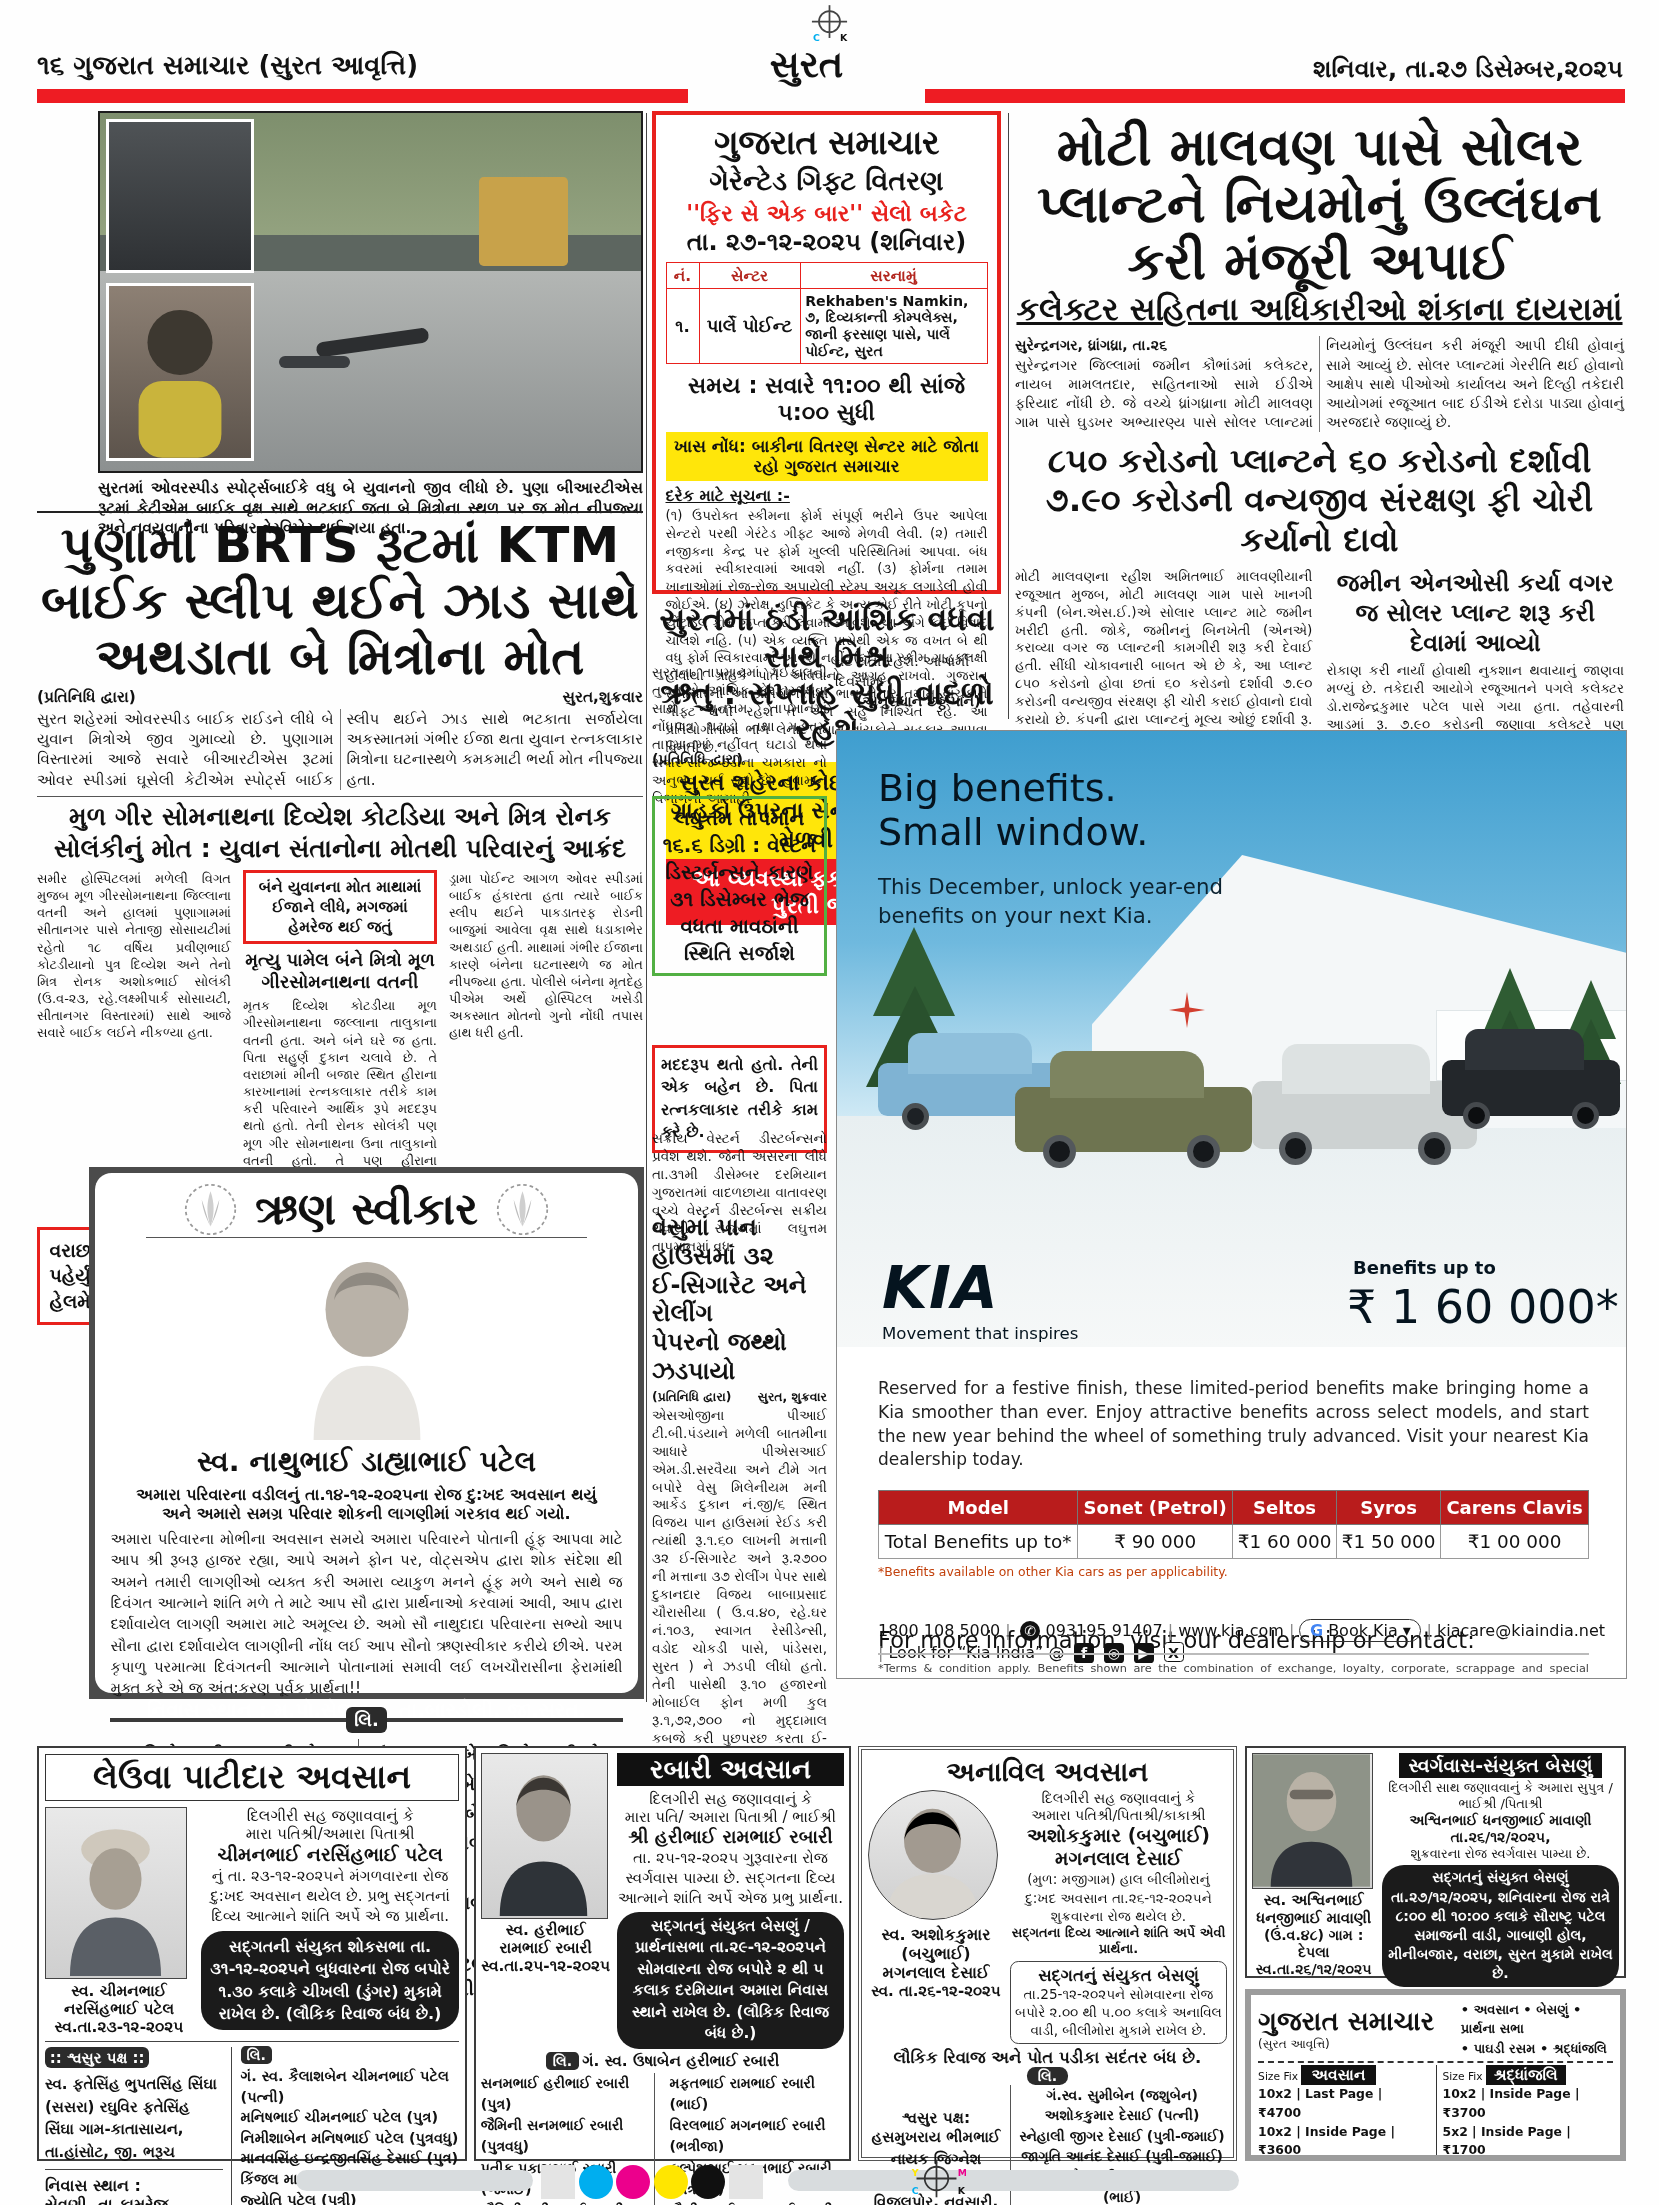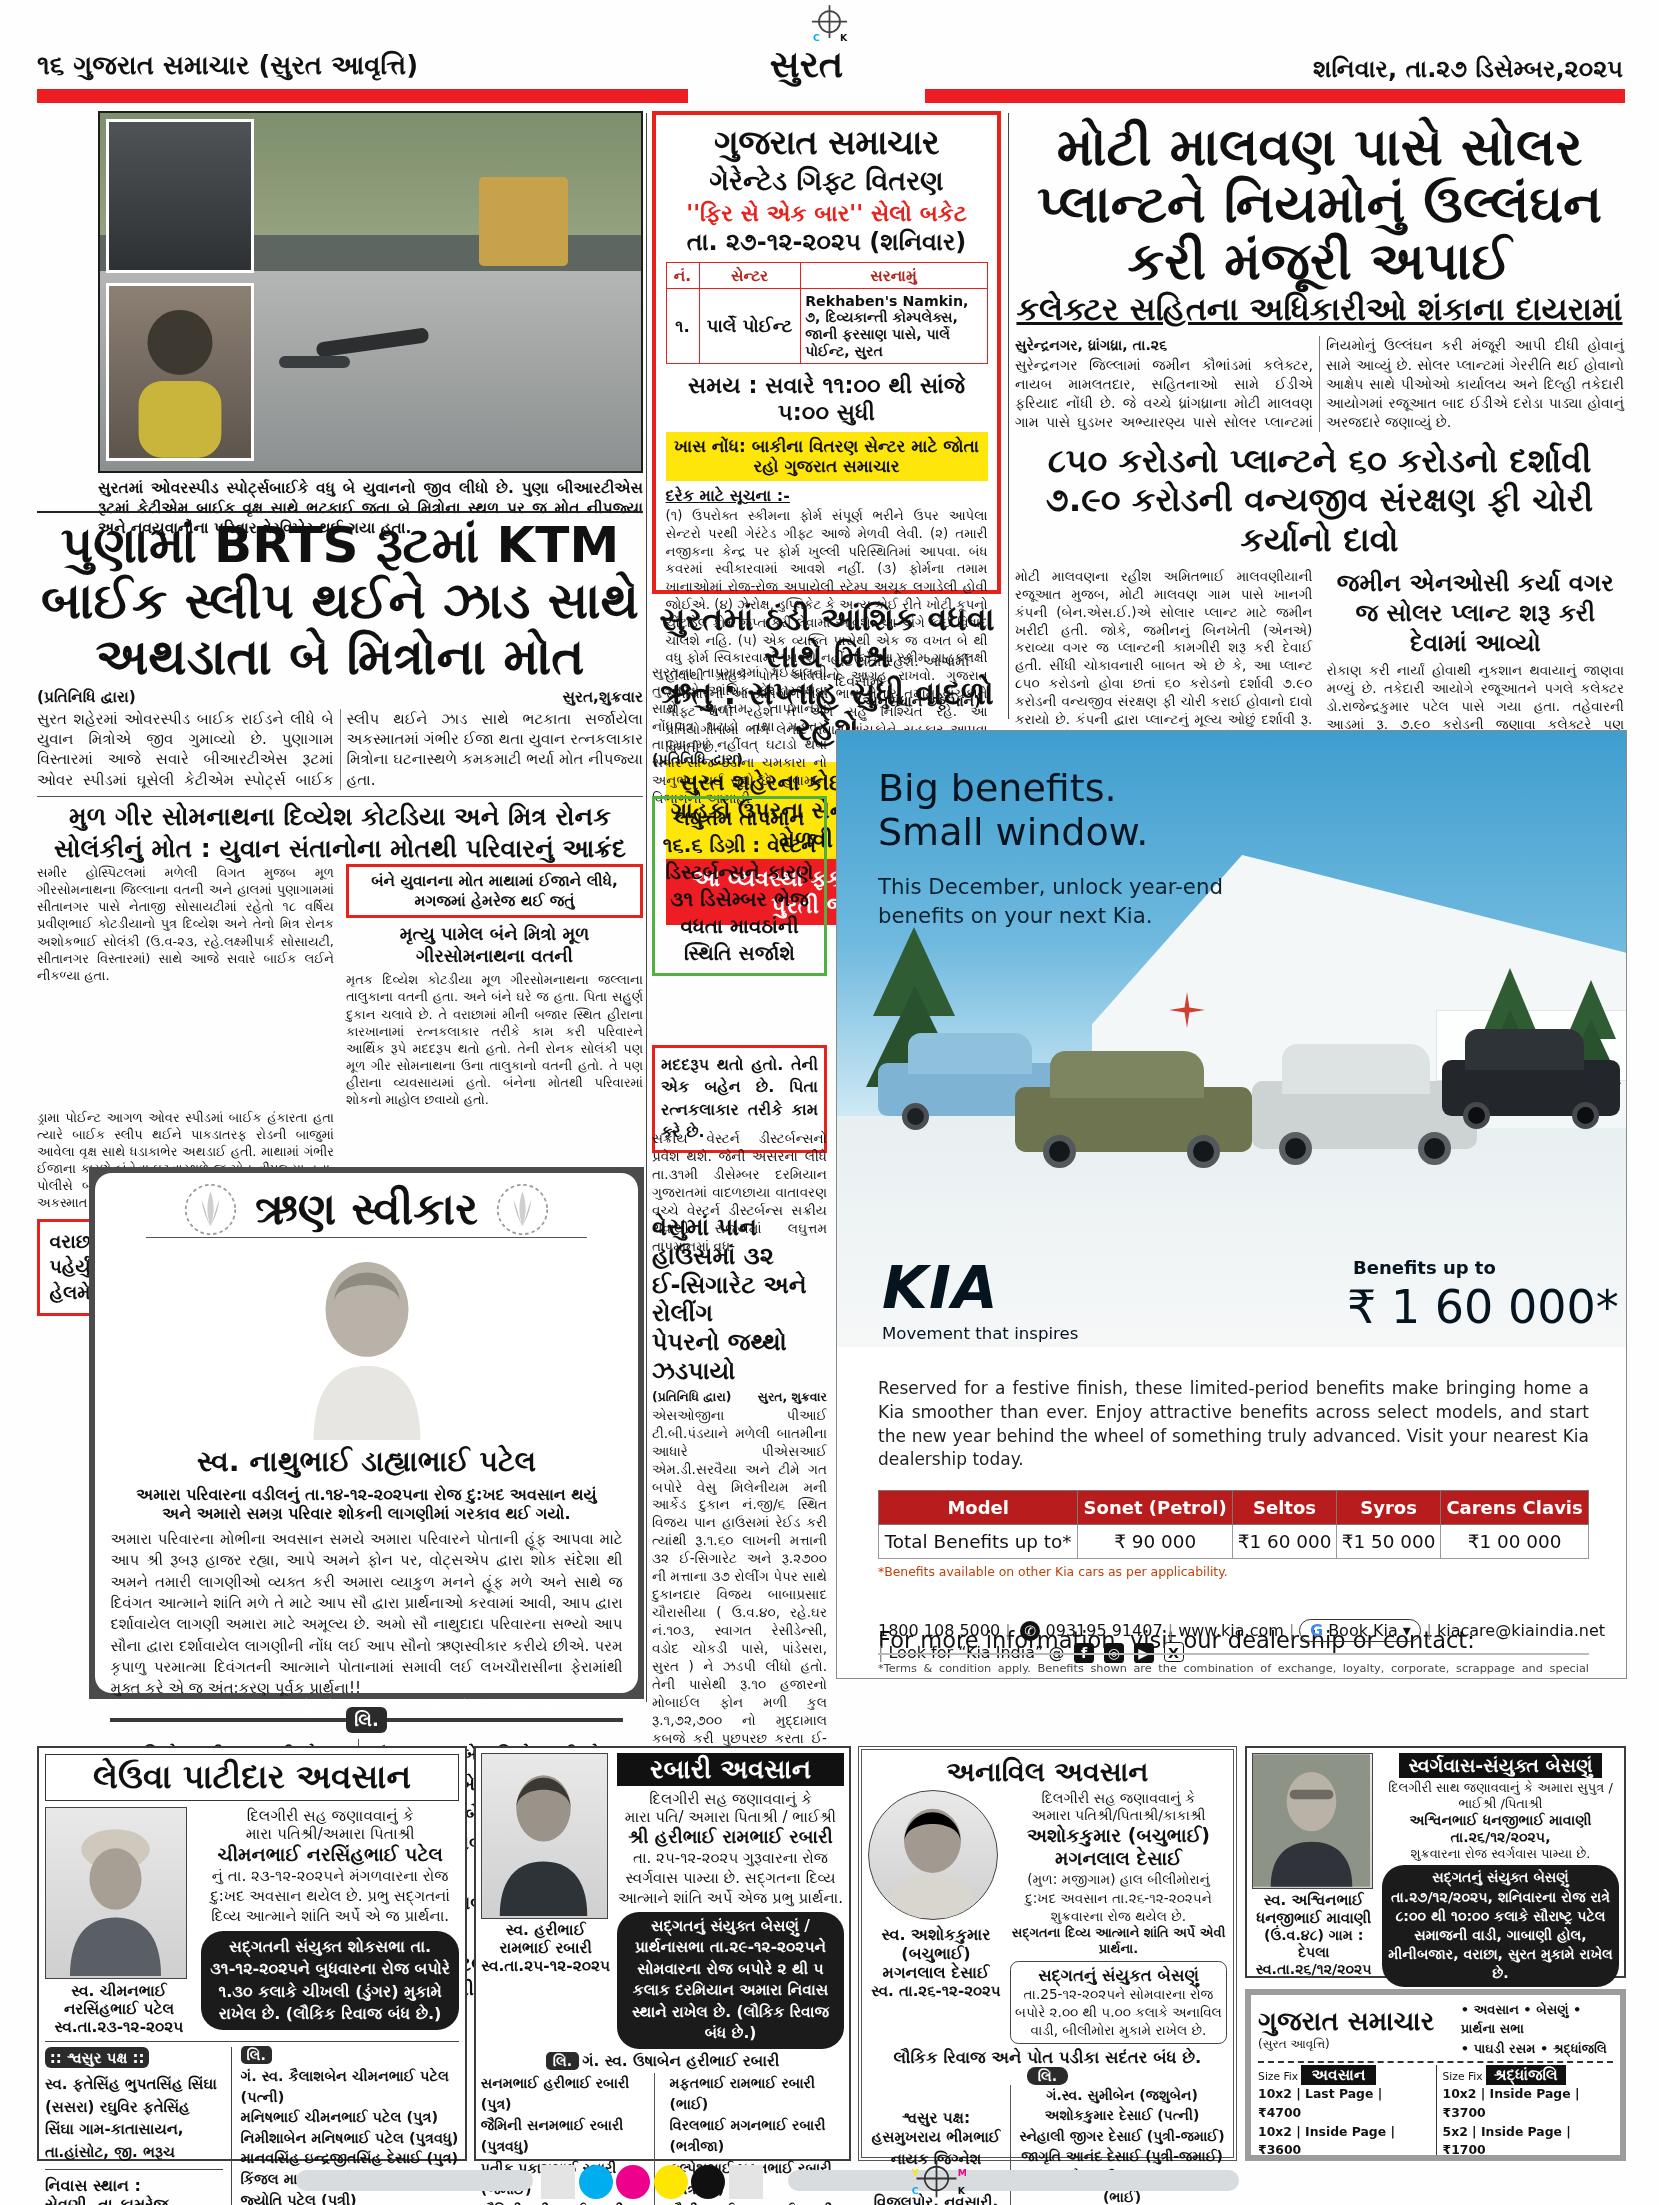--- a/index.html
+++ b/index.html
@@ -128,21 +128,21 @@
 
   <div class="abs" style="left:37px;top:515px;width:606px;">
     <div class="hr-blk" style="left:0;top:-3.6px;width:606px;position:relative;"></div>
     <div class="ctr gu" style="font-size:50px;line-height:1.12;">પુણામાં BRTS રૂટમાં KTM બાઈક સ્લીપ થઈને ઝાડ સાથે અથડાતા બે મિત્રોના મોત</div>
     <div style="display:flex;justify-content:space-between;font-size:15.4px;font-weight:bold;margin-top:3.6px;">
       <span>(પ્રતિનિધિ દ્વારા)</span>
       <span>સુરત,શુક્રવાર</span>
     </div>
     <div style="columns:2;column-gap:13px;column-rule:1.2px solid #777;font-size:15px;line-height:1.35;text-align:justify;margin-top:2.4px;">સુરત શહેરમાં ઓવરસ્પીડ બાઈક રાઈડને લીધે બે યુવાન મિત્રોએ જીવ ગુમાવ્યો છે. પુણાગામ વિસ્તારમાં આજે સવારે બીઆરટીએસ રૂટમાં ઓવર સ્પીડમાં ઘૂસેલી કેટીએમ સ્પોર્ટ્સ બાઈક સ્લીપ થઈને ઝાડ સાથે ભટકાતા સર્જાયેલા અકસ્માતમાં ગંભીર ઈજા થતા યુવાન રત્નકલાકાર મિત્રોના ઘટનાસ્થળે કમકમાટી ભર્યા મોત નીપજ્યા હતા.</div>
     <div class="ctr gu" style="font-size:25px;line-height:1.25;margin-top:6px;border-top:1.2px solid #555;padding-top:4.7px;">મુળ ગીર સોમનાથના દિવ્યેશ કોટડિયા અને મિત્ર રોનક સોલંકીનું મોત : યુવાન સંતાનોના મોતથી પરિવારનું આક્રંદ</div>
-    <div style="display:grid;grid-template-columns:1fr 1fr;column-gap:12px;margin-top:0;">
+    <div style="display:grid;grid-template-columns:1fr 1fr 1fr;column-gap:12px;margin-top:6px;">
       <div class="body-sm">સમીર હોસ્પિટલમાં મળેલી વિગત મુજબ મૂળ ગીરસોમનાથના જિલ્લાના વતની અને હાલમાં પુણાગામમાં સીતાનગર પાસે નેતાજી સોસાયટીમાં રહેતો ૧૮ વર્ષિય પ્રવીણભાઈ કોટડીયાનો પુત્ર દિવ્યેશ અને તેનો મિત્ર રોનક અશોકભાઈ સોલંકી (ઉ.વ-૨૩, રહે.લક્ષ્મીપાર્ક સોસાયટી, સીતાનગર વિસ્તારમાં) સાથે આજે સવારે બાઈક લઈને નીકળ્યા હતા.</div>
       <div>
         <div class="redbox ctr gu" style="border-width:3px;font-size:15.4px;padding:4px;line-height:1.3;">બંને યુવાનના મોત માથામાં ઈજાને લીધે, મગજમાં હેમરેજ થઈ જતું</div>
         <div class="ctr gu" style="font-size:18px;line-height:1.25;margin-top:4.7px;">મૃત્યુ પામેલ બંને મિત્રો મૂળ ગીરસોમનાથના વતની</div>
         <div class="body-sm" style="margin-top:3.6px;">મૃતક દિવ્યેશ કોટડીયા મૂળ ગીરસોમનાથના જલ્લાના તાલુકાના વતની હતા. અને બંને ઘરે જ હતા. પિતા સહુર્ણ દુકાન ચલાવે છે. તે વરાછામાં મીની બજાર સ્થિત હીરાના કારખાનામાં રત્નકલાકાર તરીકે કામ કરી પરિવારને આર્થિક રૂપે મદદરૂપ થતો હતો. તેની રોનક સોલંકી પણ મૂળ ગીર સોમનાથના ઉના તાલુકાનો વતની હતો. તે પણ હીરાના વ્યવસાયમાં હતો. બંનેના મોતથી પરિવારમાં શોકનો માહોલ છવાયો હતો.</div>
       </div>
       <div class="body-sm">ડ્રામા પોઈન્ટ આગળ ઓવર સ્પીડમાં બાઈક હંકારતા હતા ત્યારે બાઈક સ્લીપ થઈને પાકડાતરફ રોડની બાજુમાં આવેલા વૃક્ષ સાથે ધડાકાભેર અથડાઈ હતી. માથામાં ગંભીર ઈજાના કારણે બંનેના ઘટનાસ્થળે જ મોત નીપજ્યા હતા. પોલીસે બંનેના મૃતદેહ પીએમ અર્થે હોસ્પિટલ ખસેડી અકસ્માત મોતનો ગુનો નોંધી તપાસ હાથ ધરી હતી.</div>
     </div>
     <div class="redbox" style="margin-top:7.1px;padding:7.1px 9.5px;">
       <div class="gu" style="font-size:19px;line-height:1.35;">વરાછાના હીરાના યુનિટમાં નોકરી પતાવી ઘડા પીને હેલમેટ પહેર્યો નહોતો</div>

